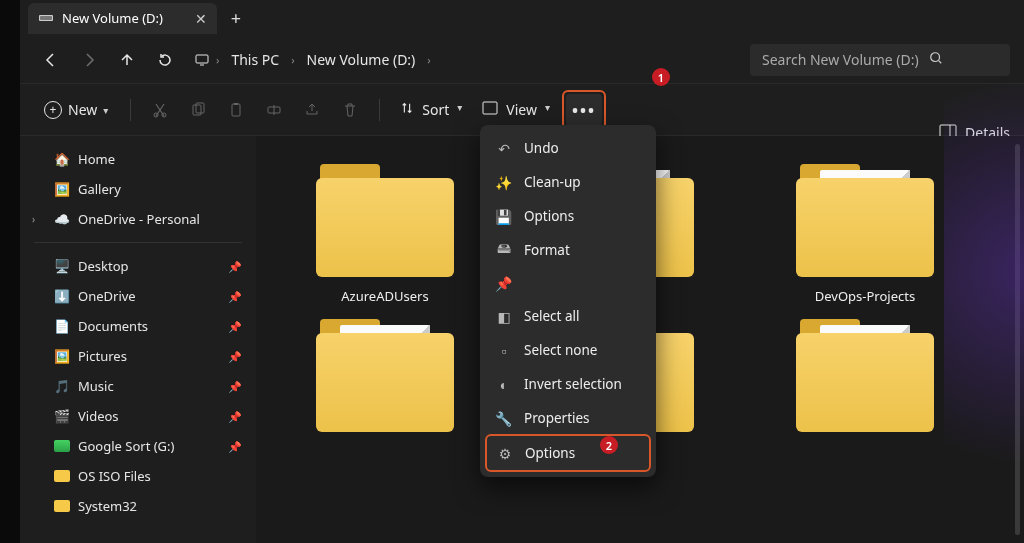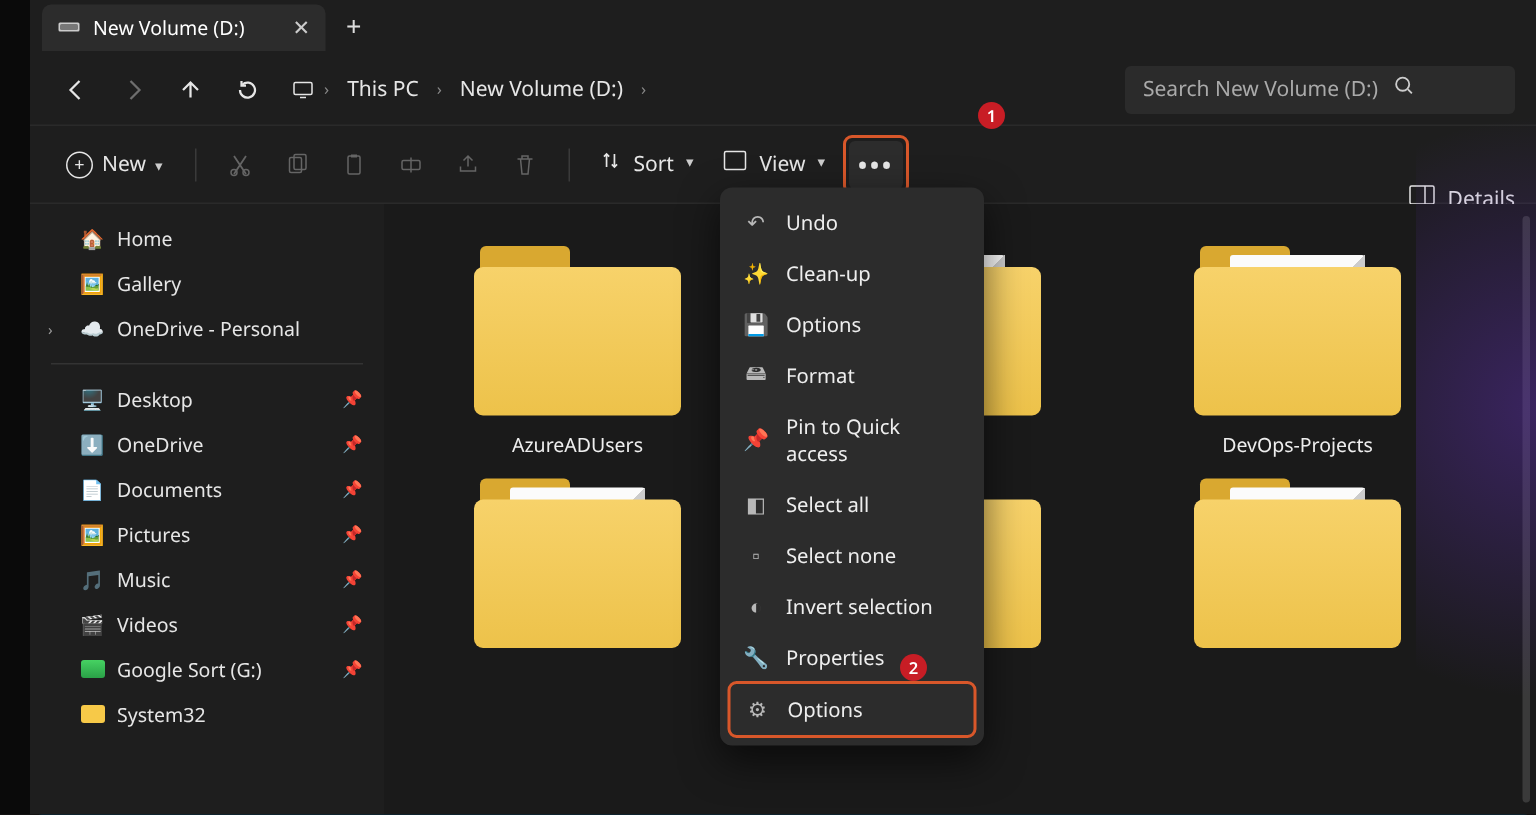--- a/index.html
+++ b/index.html
@@ -251,20 +251,26 @@
           <span class="ic">
             <span class="ic-drive"></span>
           </span>
           <span>Google Sort (G:)</span>
           <span class="pin">📌</span>
         </div>
       <div class="nav-item">
           <span class="ic">
             <span class="ic-folder-y"></span>
           </span>
+          <span>OS ISO Files</span>
+        </div>
+      <div class="nav-item">
+          <span class="ic">
+            <span class="ic-folder-y"></span>
+          </span>
           <span>System32</span>
         </div>
     </div>
 
     <div class="content">
       <div class="folders">
         <div class="folder">
             <div class="folder-icon">
               <div class="back"></div>
               <div class="front"></div>
@@ -328,21 +334,20 @@
   <div class="cm-item">
       <span class="cm-ic">💾</span>
       <span>Options</span>
     </div>
   <div class="cm-item">
       <span class="cm-ic">🖴</span>
       <span>Format</span>
     </div>
   <div class="cm-item">
       <span class="cm-ic">📌</span>
-      <span>Pin to Quick access</span>
     </div>
   <div class="cm-item">
       <span class="cm-ic">◧</span>
       <span>Select all</span>
     </div>
   <div class="cm-item">
       <span class="cm-ic">▫</span>
       <span>Select none</span>
     </div>
   <div class="cm-item">

